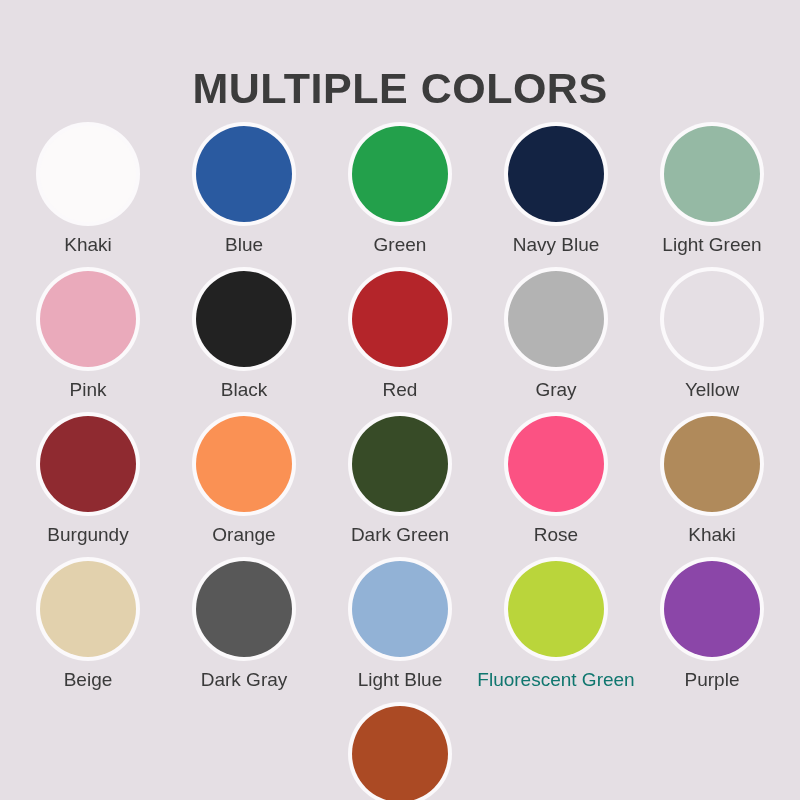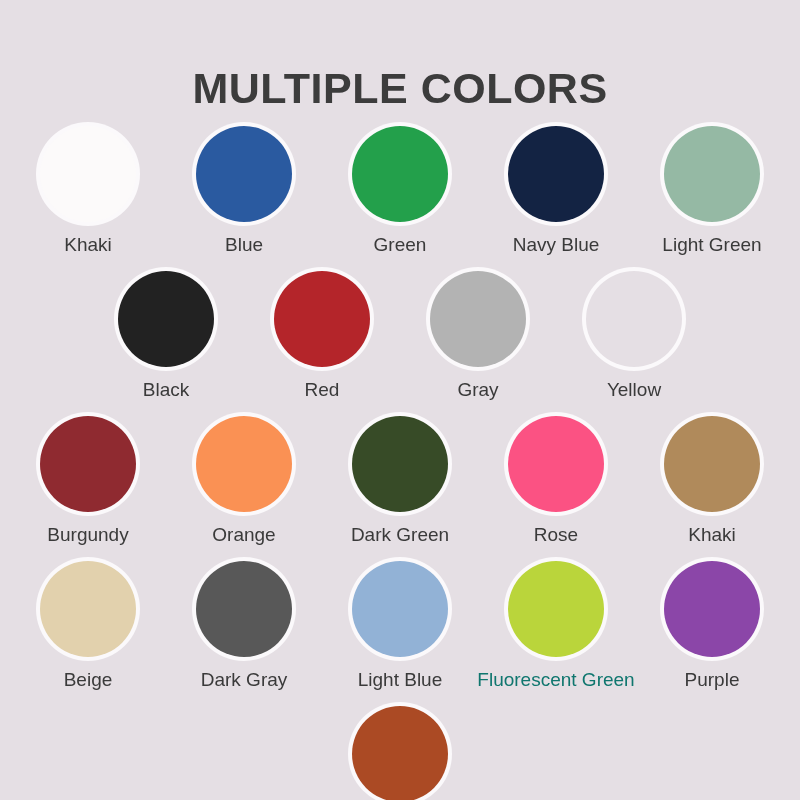--- a/index.html
+++ b/index.html
@@ -116,20 +116,26 @@
         <div class="swatch-dot-wrap">
           <div class="swatch-dot" style="background: rgb(149, 185, 164); box-shadow: rgb(251, 249, 251) 0px 0px 0px 4px;"></div>
         </div>
         <div class="swatch-label" style="color: rgb(58, 58, 58);">Light Green</div>
       </div>
     </div>
 
     <div class="swatch-row">
       <div class="swatch-cell">
         <div class="swatch-dot-wrap">
+          <div class="swatch-dot" style="background: rgb(234, 170, 187); box-shadow: rgb(251, 249, 251) 0px 0px 0px 4px;"></div>
+        </div>
+        <div class="swatch-label" style="color: rgb(58, 58, 58);">Pink</div>
+      </div>
+      <div class="swatch-cell">
+        <div class="swatch-dot-wrap">
           <div class="swatch-dot" style="background: rgb(34, 34, 34); box-shadow: rgb(251, 249, 251) 0px 0px 0px 4px;"></div>
         </div>
         <div class="swatch-label" style="color: rgb(58, 58, 58);">Black</div>
       </div>
       <div class="swatch-cell">
         <div class="swatch-dot-wrap">
           <div class="swatch-dot" style="background: rgb(180, 37, 42); box-shadow: rgb(251, 249, 251) 0px 0px 0px 4px;"></div>
         </div>
         <div class="swatch-label" style="color: rgb(58, 58, 58);">Red</div>
       </div>

